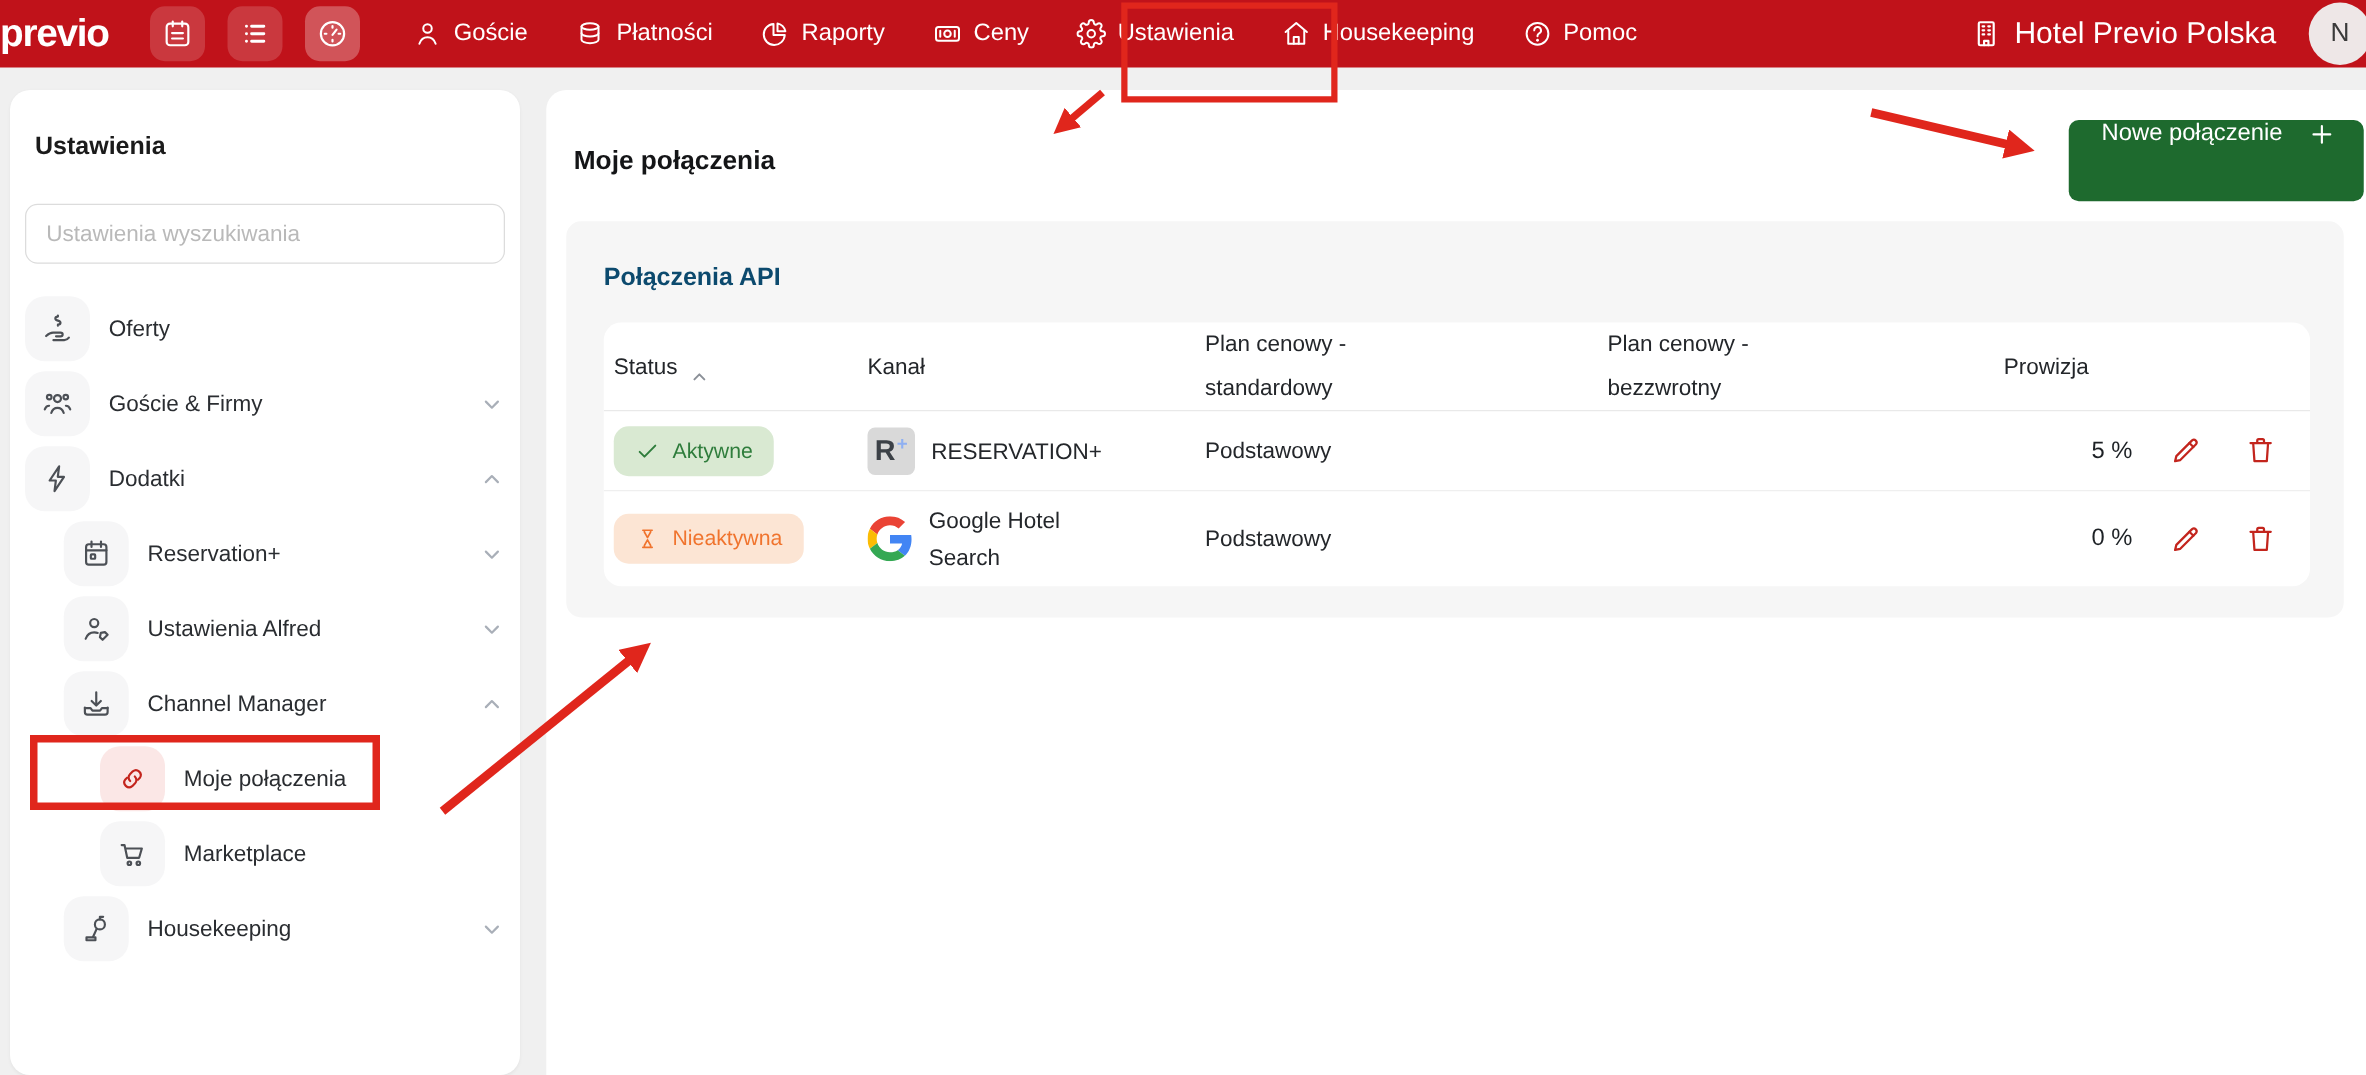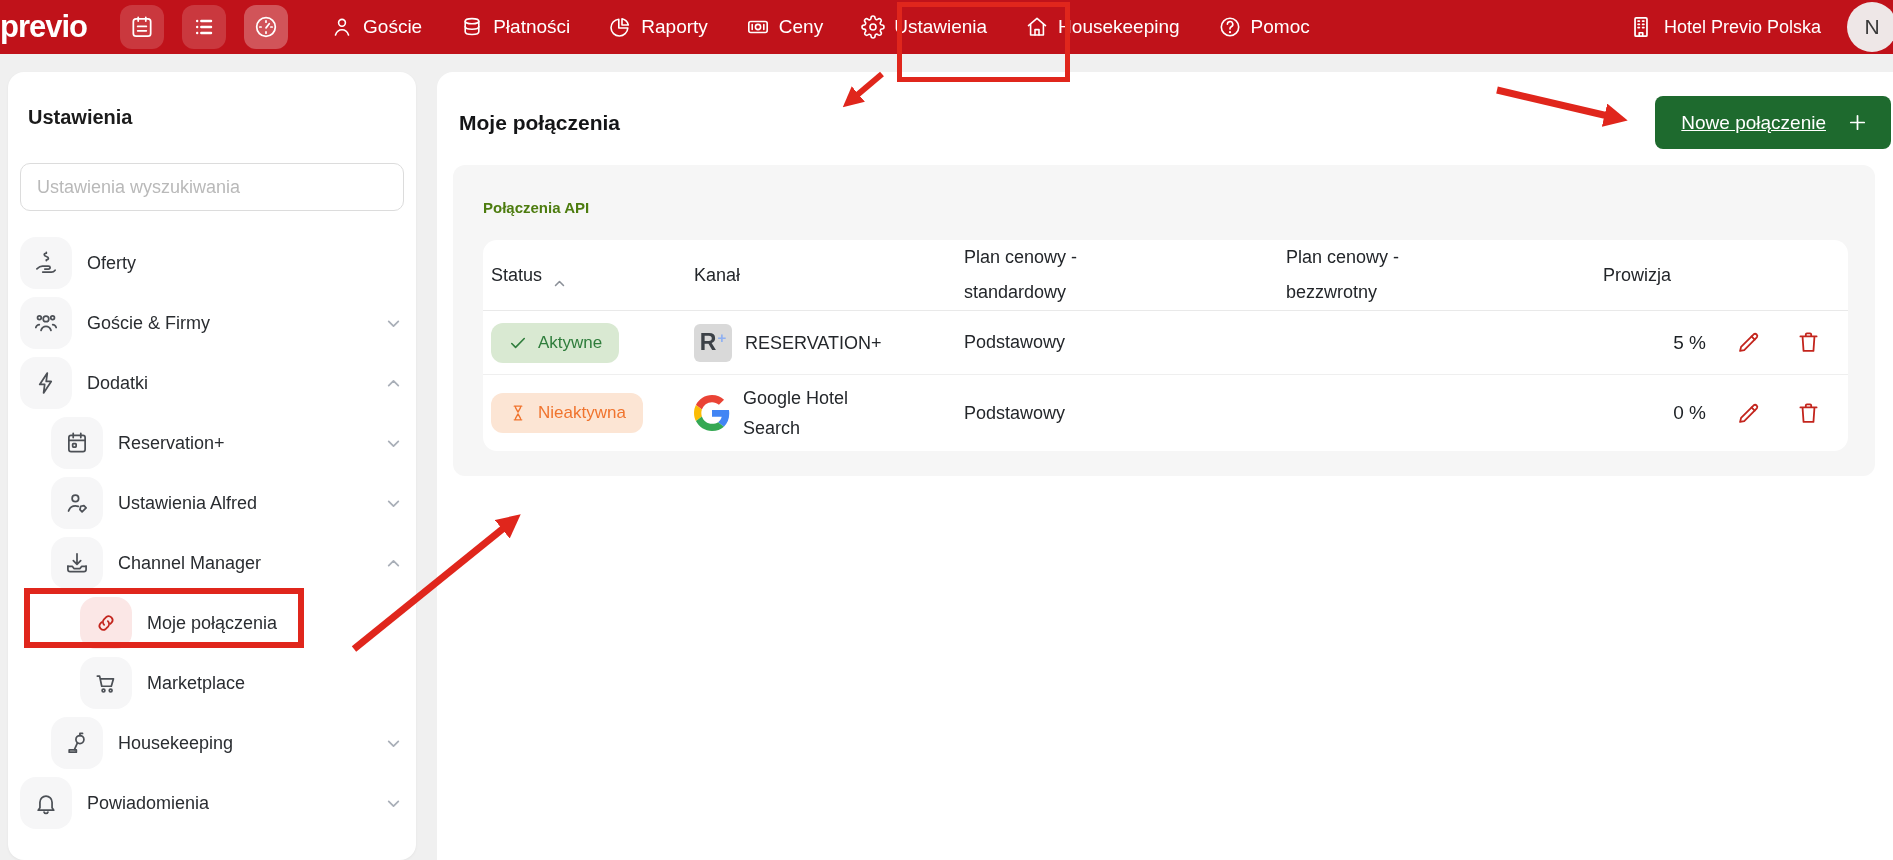--- a/index.html
+++ b/index.html
@@ -12,21 +12,21 @@
   .logo { font-size:31px; font-weight:800; color:#fff; letter-spacing:-1px; cursor:pointer; }
   .qbtns { display:flex; gap:18px; margin-left:33px; }
   .qbtn { width:44px; height:44px; border-radius:12px; background:rgba(255,255,255,.16);
     display:flex; align-items:center; justify-content:center; color:#fff; cursor:pointer; }
   .qbtn.lite { background:rgba(255,255,255,.28); }
   .nav-items { display:flex; }
   .nav-item { display:flex; align-items:center; gap:9px; color:#fff; font-size:19px;
     margin-left:38px; cursor:pointer; white-space:nowrap; }
   .nav-item:first-child { margin-left:42px; }
   .nav-right { margin-left:auto; display:flex; align-items:center; gap:26px; }
-  .hotel-select { display:flex; align-items:center; gap:10px; color:#fff; font-size:18px;
+  .hotel-select { display:flex; align-items:center; gap:10px; color:#fff; font-size:24px;
     cursor:pointer; white-space:nowrap; }
   .avatar { width:50px; height:50px; border-radius:50%; background:#eee7e7; color:#3a3a3a;
     display:flex; align-items:center; justify-content:center; font-size:21px; margin-right:-4px;
     cursor:pointer; flex-shrink:0; }
 
   
   .content { display:flex; align-items:stretch; padding:18px 0 0 8px; height:806px; }
 
   
   .sidebar { width:408px; flex-shrink:0; background:#fff; border-radius:16px;
@@ -44,27 +44,27 @@
     display:flex; align-items:center; justify-content:center; flex-shrink:0; }
   .side-item.active .ibox { background:#fbe7e6; color:var(--c-link,#c3251d); }
   .side-item .lbl { margin-left:15px; font-size:18px; color:#2a2d31; }
   .side-item .chev { margin-left:auto; color:#a9afb8; display:flex; }
 
   
   .main { flex:1; min-width:0; background:#fff; border-radius:16px 0 0 0; margin-left:21px; }
   .main-header { display:flex; align-items:center; justify-content:space-between;
     padding:24px 2px 0 22px; }
   .main-header h1 { font-size:21px; font-weight:600; color:#141517; }
-  .btn-new { height:53px; background:var(--c-green,#1e6a2e); color:#fff; border:none;
-    border-radius:8px; font-size:19px; display:flex; align-items:center; gap:20px;
-    padding:0 22px 0 26px; cursor:pointer; font-family:"Liberation Sans", sans-serif;text-decoration:underline; }
+  .btn-new { height:65px; background:var(--c-green,#1e6a2e); color:#fff; border:none;
+    border-radius:8px; font-size:19px; display:flex; align-items:flex-start; gap:20px;
+    padding:0 22px 0 26px; cursor:pointer; font-family:"Liberation Sans", sans-serif; }
 
   .api-section { margin:16px 18px 0 16px; background:#f6f6f6; border-radius:12px;
     padding:34px 27px 25px 30px; }
-  .api-section h3 { font-size:15px; font-weight:600; color:#4d7c0f; }
+  .api-section h3 { font-size:20px; font-weight:600; color:#0c4a6e; }
   .table-card { margin-top:24px; background:#fff; border-radius:14px; overflow:hidden; }
   .trow { display:grid; grid-template-columns:195px 262px 322px 318px 118px 1fr;
     align-items:center; padding:0 26px 0 8px; }
   .thead { min-height:66px; border-bottom:1px solid #e9e9e9; }
   .th { font-size:18px; color:#23262a; font-weight:500; line-height:35px; }
   .th.wrap { max-width:205px; }
   .th.sortable { display:flex; align-items:flex-end; gap:8px; cursor:pointer; }
   .th .sort { color:#8b9098; display:flex; }
   .brow { min-height:64px; border-bottom:1px solid #efefef; }
   .brow:last-child { border-bottom:none; }
@@ -306,34 +306,20 @@
               <path d="M4.8 18.4h6.6v2.1H4.8z"></path>
             </svg>
           </span>
           <span class="lbl">Housekeeping</span>
           <span class="chev">
             <svg class="icn" width="21" height="21" viewBox="0 0 24 24" fill="none" stroke="currentColor" stroke-width="1.6" stroke-linecap="round" stroke-linejoin="round">
               <path d="M6.5 9.5l5.5 5.5 5.5-5.5" stroke-width="2"></path>
             </svg>
           </span>
         </div>
-        <div class="side-item lvl1">
-          <span class="ibox">
-            <svg class="icn" width="26" height="26" viewBox="0 0 24 24" fill="none" stroke="currentColor" stroke-width="1.6" stroke-linecap="round" stroke-linejoin="round">
-              <path d="M6.4 16.4v-5.1a5.6 5.6 0 0 1 11.2 0v5.1l1.6 2.2H4.8l1.6-2.2z"></path>
-              <path d="M10.2 20.4a1.9 1.9 0 0 0 3.6 0"></path>
-            </svg>
-          </span>
-          <span class="lbl">Powiadomienia</span>
-          <span class="chev">
-            <svg class="icn" width="21" height="21" viewBox="0 0 24 24" fill="none" stroke="currentColor" stroke-width="1.6" stroke-linecap="round" stroke-linejoin="round">
-              <path d="M6.5 9.5l5.5 5.5 5.5-5.5" stroke-width="2"></path>
-            </svg>
-          </span>
-        </div>
       </div>
   </aside>
 
   <main class="main">
     <div class="main-header">
       <h1>Moje połączenia</h1>
       <button class="btn-new">
         <span>Nowe połączenie</span>
         <span id="btn-plus-icon">
             <svg class="icn" width="23" height="23" viewBox="0 0 24 24" fill="none" stroke="currentColor" stroke-width="1.6" stroke-linecap="round" stroke-linejoin="round">

